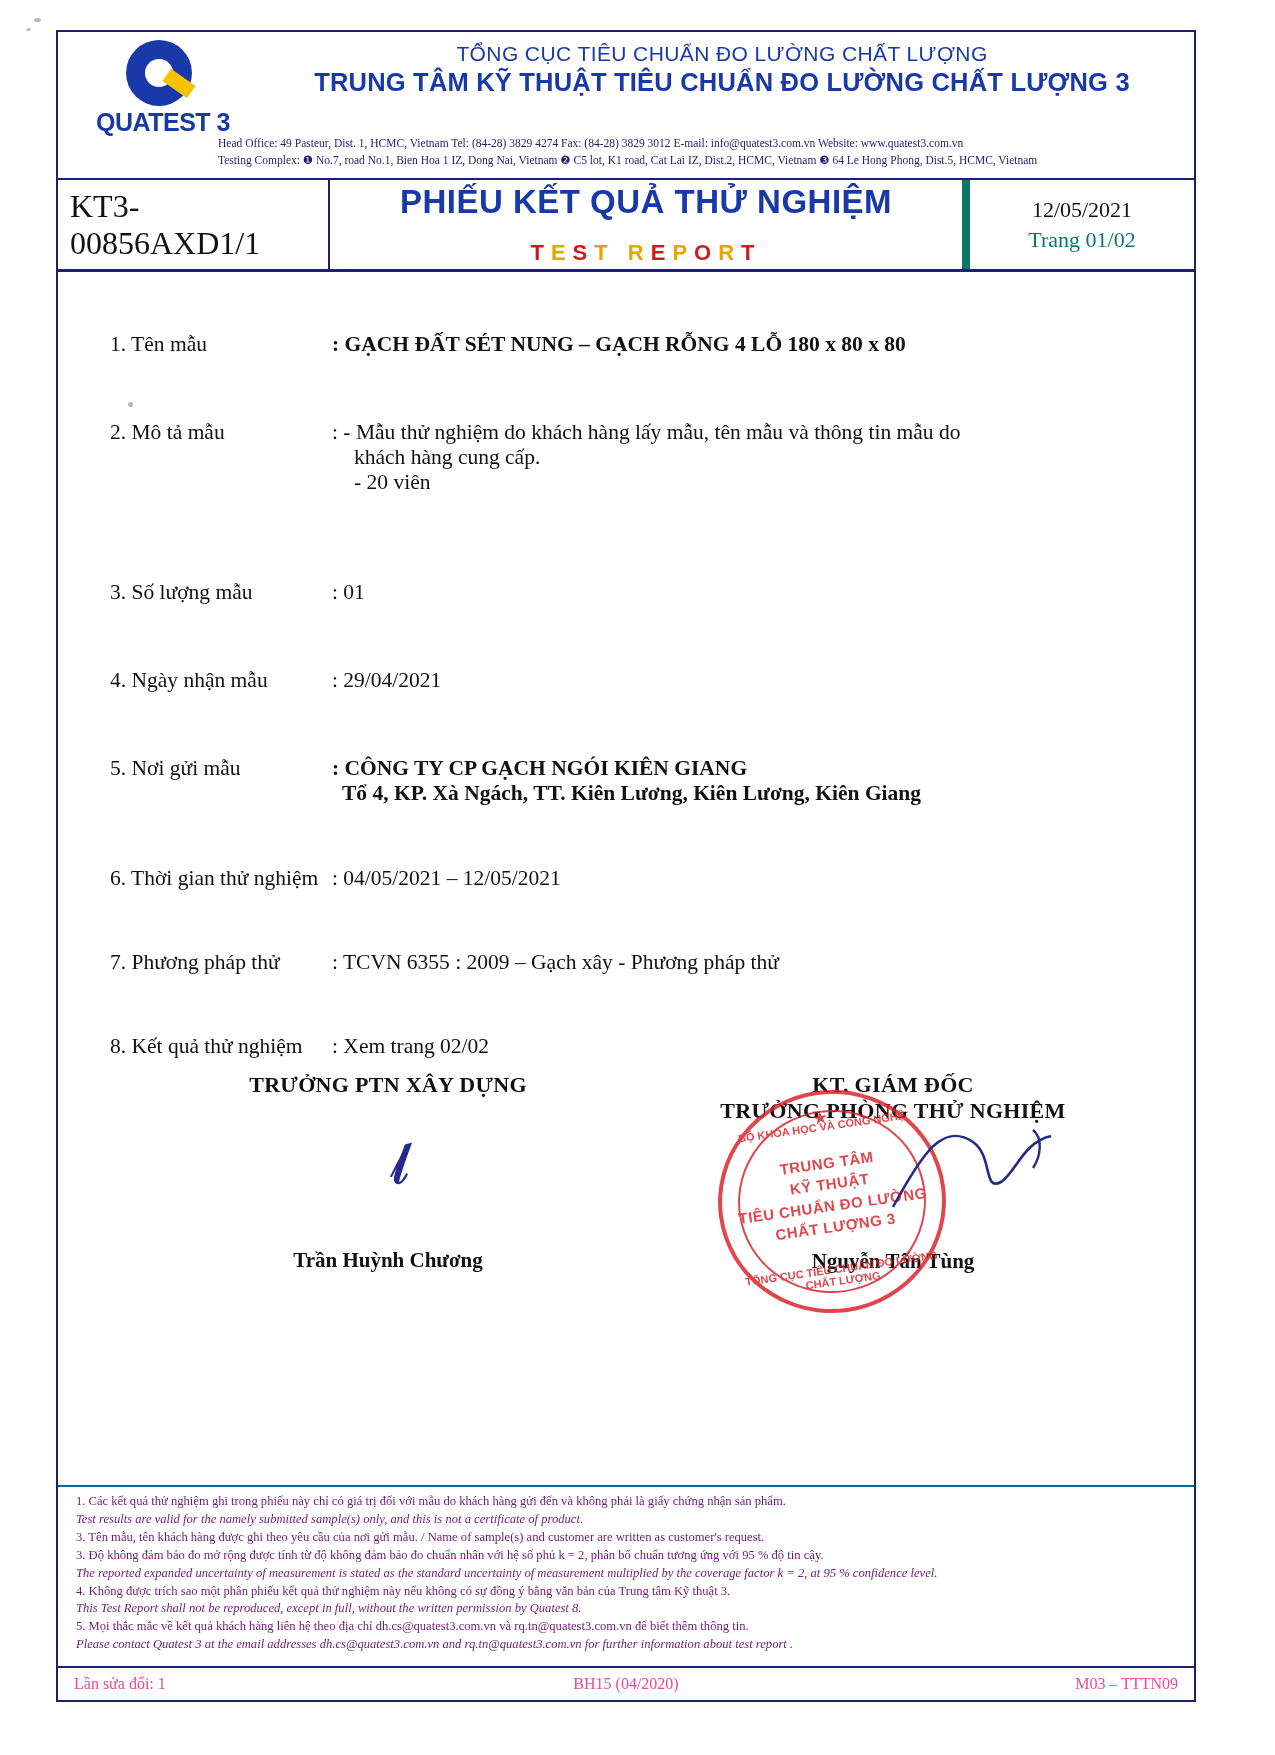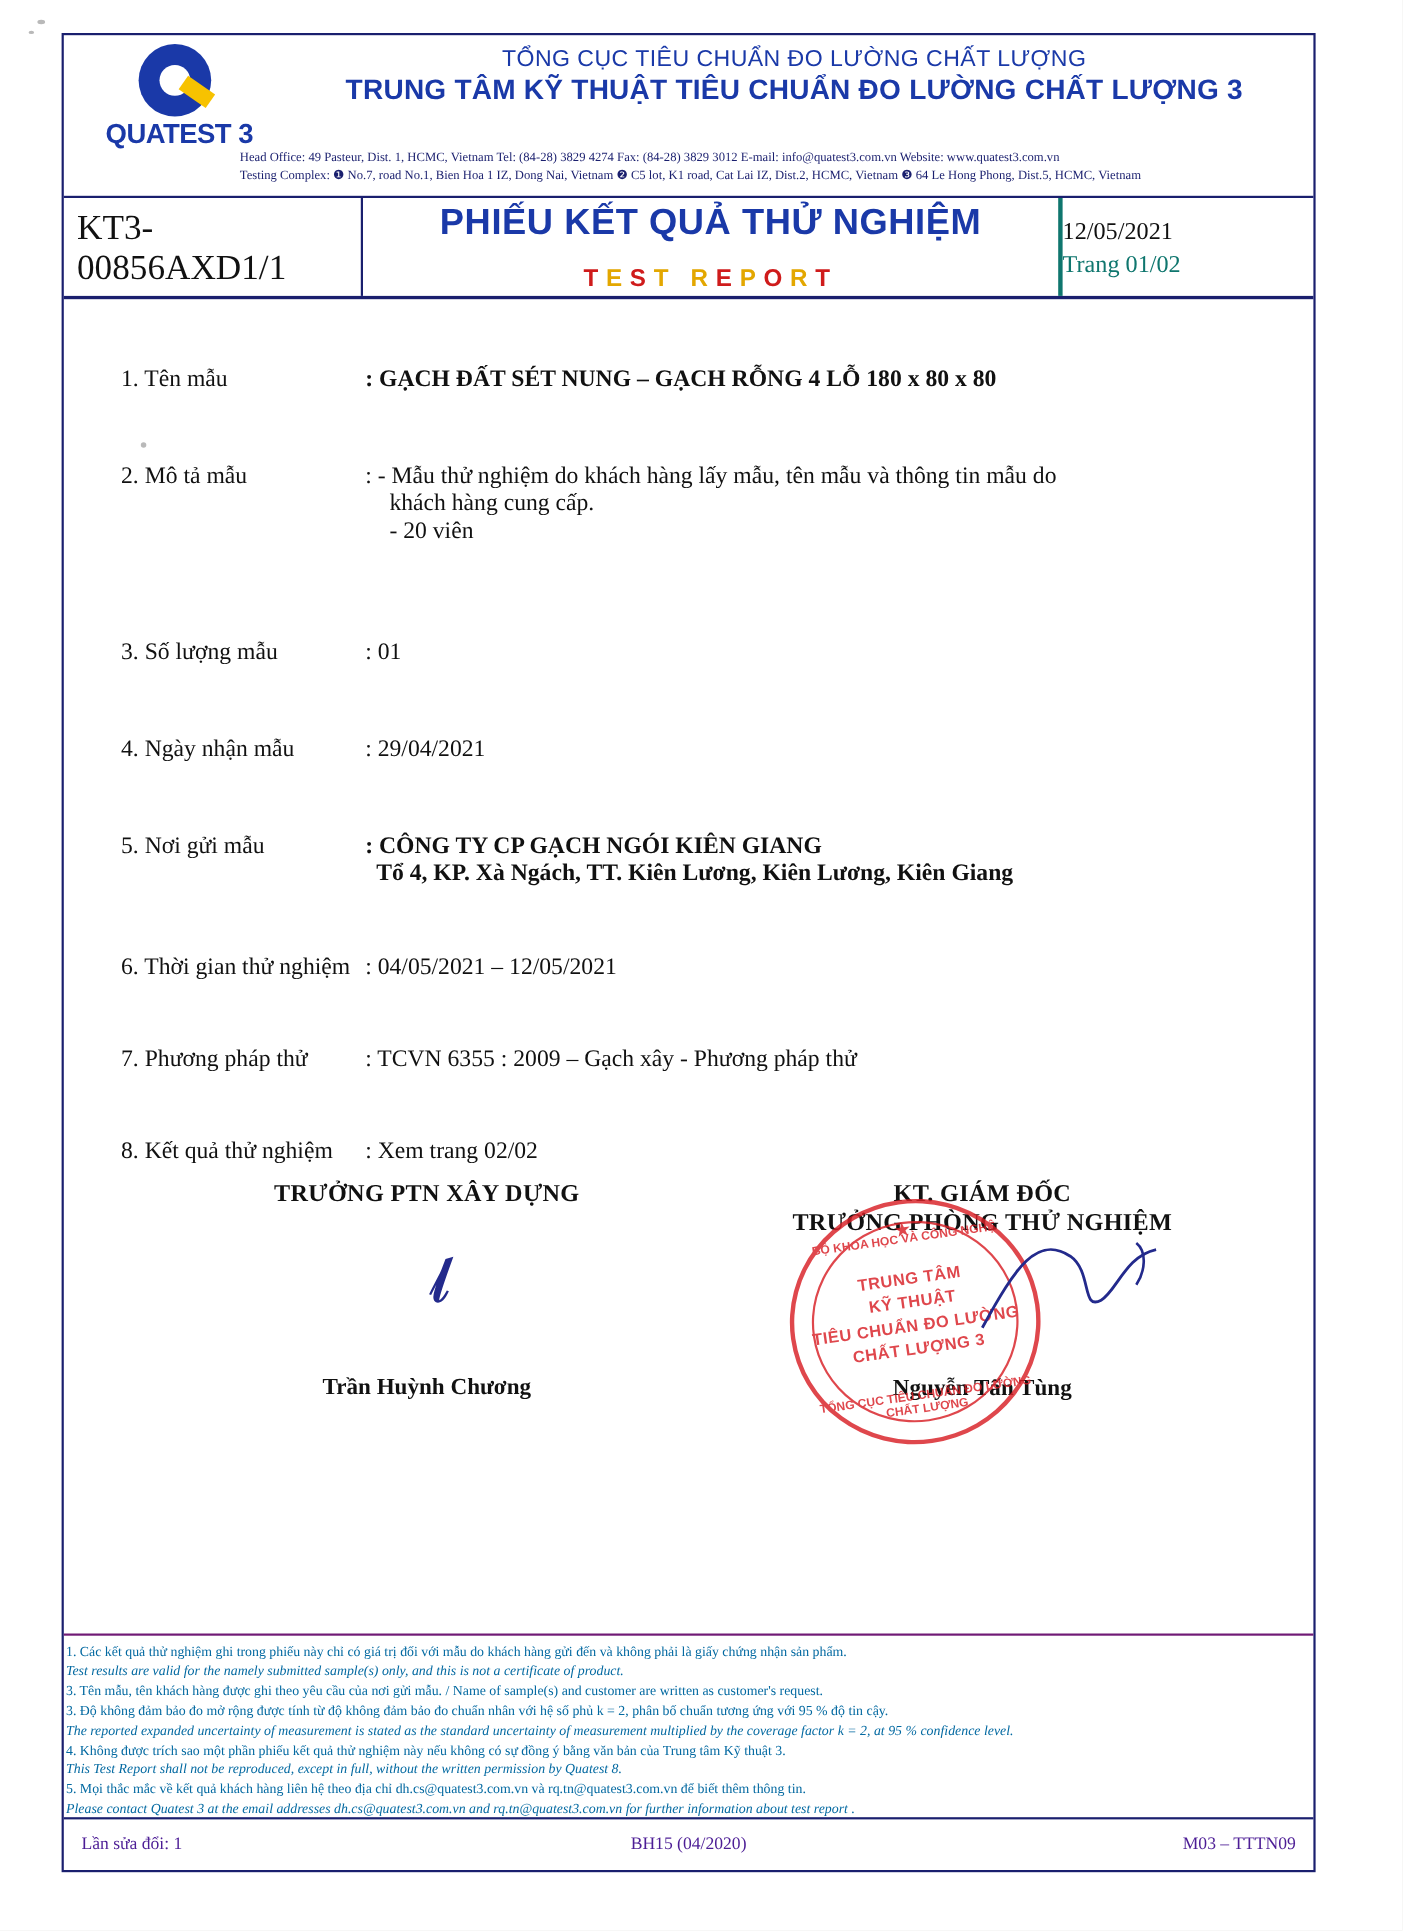--- a/index.html
+++ b/index.html
@@ -129,25 +129,25 @@
     border-right: 2px solid #1a1f6e;
     box-sizing: border-box;
     display: flex;
     align-items: center;
     justify-content: center;
   }
   .band .cell-right {
     position: absolute;
     right: 0; top: 0; bottom: 0;
     width: 232px;
-    border-left: 4px solid #0f766e;
+    border-left: 8px solid #0f766e;
     box-sizing: border-box;
     display: flex;
     flex-direction: column;
-    align-items: flex-start;
+    align-items: center;
     justify-content: center;
   }
   .band .cell-mid {
     position: absolute;
     left: 272px; right: 232px; top: 0; bottom: 0;
     display: flex;
     flex-direction: column;
     align-items: center;
     justify-content: center;
   }
@@ -288,38 +288,38 @@
     font-weight: bold;
   }
   .stamp .arc-top { top: 26px; }
   .stamp .arc-bottom { bottom: 22px; }
 
   
   .notes {
     position: absolute;
     left: 0; right: 0;
     bottom: 46px;
-    border-top: 2px solid #701a75;
-    padding: 6px 18px 0 2px;
-    box-sizing: border-box;
-    color: #0369a1;
+    border-top: 2px solid #0369a1;
+    padding: 6px 18px 0 18px;
+    box-sizing: border-box;
+    color: #701a75;
     font-size: 12.6px;
     line-height: 1.42;
   }
   .notes .it { font-style: italic; }
   .footer-bar {
     position: absolute;
     left: 0; right: 0;
     bottom: 0;
-    height: 48px;
+    height: 34px;
     border-top: 2px solid #1a1f6e;
     box-sizing: border-box;
     display: flex;
     align-items: center;
-    color: #4c1d95;
+    color: #ec4899;
     font-size: 16px;
     padding-left: 40px;
   }
   .footer-bar .l { position: absolute; left: 16px; }
   .footer-bar .c { position: absolute; left: 0; right: 0; text-align: center; }
   .footer-bar .r { position: absolute; right: 16px; }
 
   .speck {
     position: absolute;
     background: #b9b9b9;

